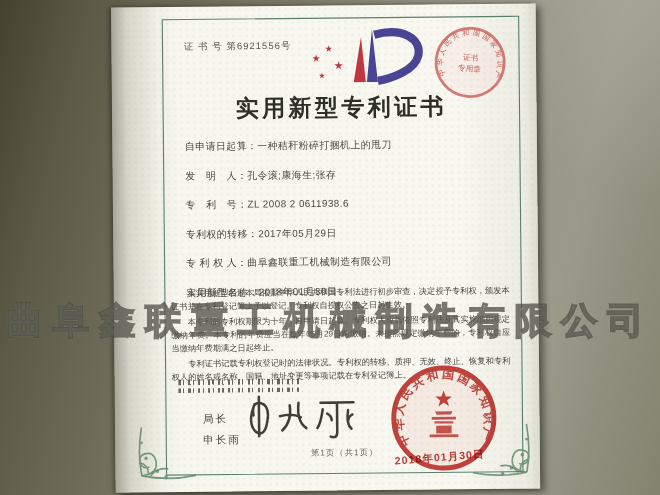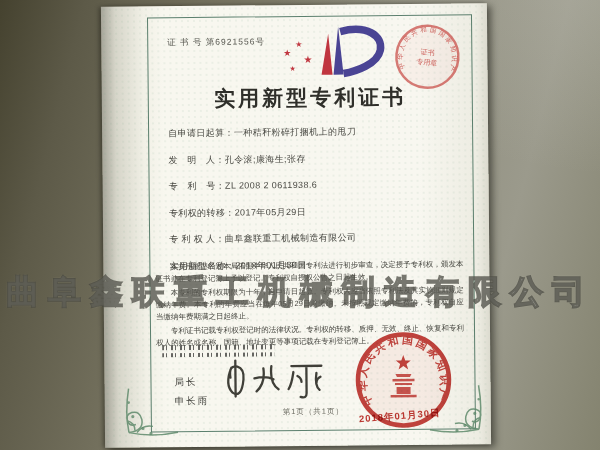--- a/index.html
+++ b/index.html
@@ -29,21 +29,21 @@
   .corner-seal{position:absolute;left:292px;top:19px;width:68px;height:68px;opacity:.82;transform:rotate(6deg);}
   .fields{position:absolute;left:66px;top:121px;width:290px;}
   .field-row{font-size:9px;color:#4a4a44;margin-bottom:13.5px;white-space:nowrap;letter-spacing:.4px;}
   .field-row .lbl{color:#45453f;}
   .paras{position:absolute;left:52px;top:255px;width:308px;font-size:7.5px;line-height:1.55;
     color:#45453f;text-align:justify;}
   .paras p{margin:0 0 3px;text-indent:2em;}
   .barcode{position:absolute;left:58px;top:339px;width:112px;opacity:.78;}
   .barcode .row{height:4.5px;margin-bottom:3px;
     background:repeating-linear-gradient(90deg,#3d3d3a 0 2px,rgba(0,0,0,0) 2px 4px,#3d3d3a 4px 5px,rgba(0,0,0,0) 5px 9px);}
-  .director{position:absolute;left:70px;top:367px;font-size:9.5px;color:#3f3f3a;line-height:1.95;letter-spacing:2px;}
+  .director{position:absolute;left:80px;top:367px;font-size:9.5px;color:#3f3f3a;line-height:1.95;letter-spacing:2px;}
   .signature{position:absolute;left:113px;top:350px;width:125px;height:54px;}
   .official-seal{position:absolute;left:250px;top:327px;width:98px;height:98px;mix-blend-mode:multiply;opacity:.95;}
   .seal-date{position:absolute;left:254px;top:406px;font-size:9.5px;font-weight:bold;color:#c23a35;
     letter-spacing:1px;transform:rotate(-4deg);white-space:nowrap;mix-blend-mode:multiply;}
   .footer{position:absolute;left:46px;right:15px;top:402px;text-align:center;font-size:7.5px;color:#6a6a60;letter-spacing:1px;}
   .ornament{position:absolute;width:58px;height:58px;}
   .orn-left{left:18px;top:374px;}
   .orn-right{left:322px;top:374px;transform:scaleX(-1);}
   .watermark{
     position:absolute;left:0;top:270px;width:600px;z-index:30;text-align:center;white-space:nowrap;

